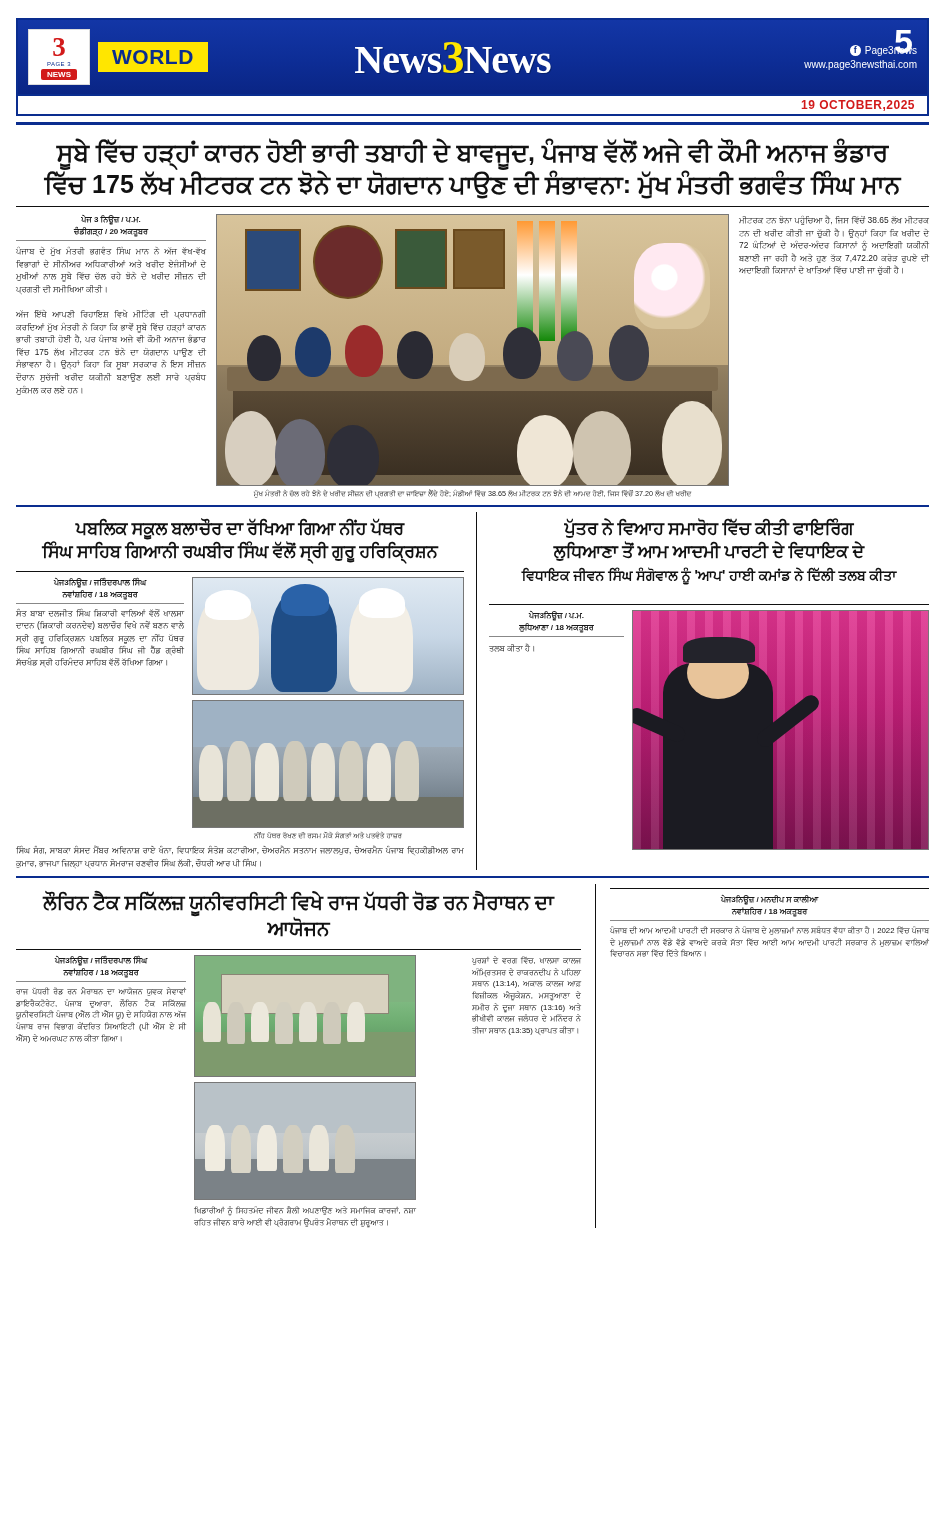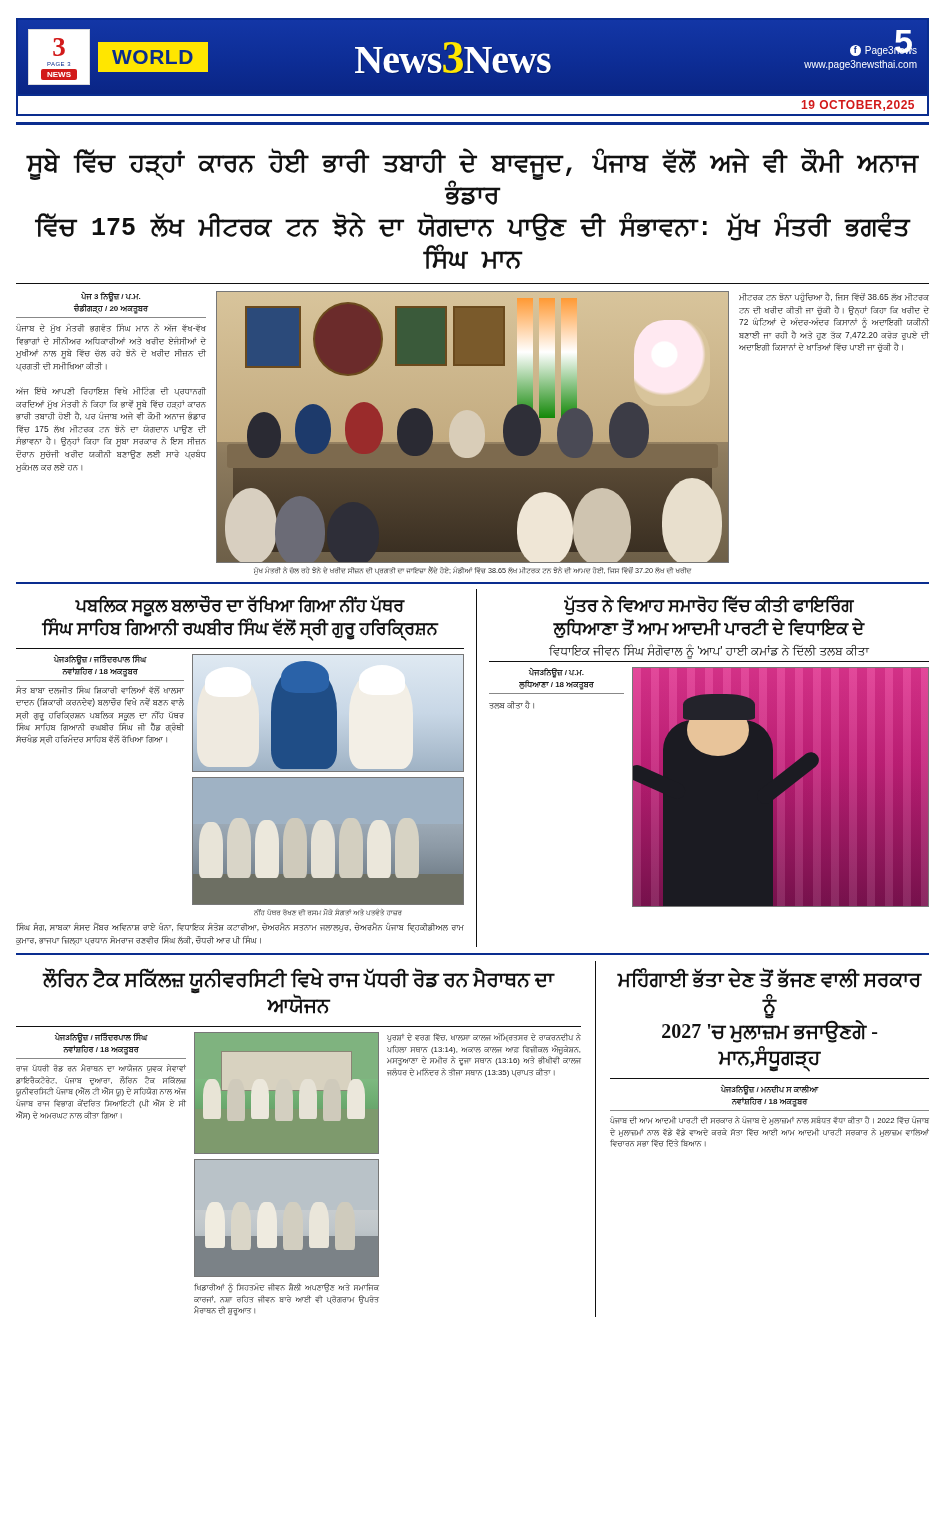--- a/index.html
+++ b/index.html
@@ -78,26 +78,26 @@
     border:2px solid #0a2d8f; border-top:none;
     height:20px; display:flex; align-items:center; justify-content:flex-end;
     padding-right:12px;
   }
   .datebar span { font-size:12px; font-weight:bold; color:#d21a1a; letter-spacing:.5px; }
 
   
   .rule-th { border-top:3px solid #0a2d8f; margin-top:6px; }
   .lead-headline {
     text-align:center;
-    font-family:Liberation Mono, monospace;
+    font-family:Liberation Sans, sans-serif;
     font-weight:bold;
     font-size:25px;
     line-height:1.28;
     color:#111;
-    padding:24px 4px 6px 4px;
+    padding:11px 4px 6px 4px;
   }
   .rule-thin { border-bottom:1.5px solid #111; }
 
   
   .cols3 { display:flex; gap:10px; margin-top:7px; }
   .col { font-size:8.4px; line-height:1.5; text-align:justify; color:#1a1a1a; }
   .col.narrow { width:190px; }
   .col.mid { flex:1; }
   .byline {
     text-align:center; font-size:8px; font-weight:bold; color:#1a1a1a;
@@ -123,22 +123,22 @@
 
   
   .sec-head {
     font-family:"Liberation Serif", serif;
     font-weight:bold; text-align:center; color:#111;
     line-height:1.3;
   }
   .sec-head.h2 { font-size:17.5px; padding:5px 2px 4px 2px; }
   .sec-head.h3 { font-size:20px; padding:5px 2px 4px 2px; }
   .subhead {
-    text-align:center; font-size:12px; font-weight:normal; color:#111;
-    border-bottom:1px solid #111; padding-bottom:3px; margin-bottom:4px;
+    text-align:center; font-size:14px; font-weight:bold; color:#111;
+    border-bottom:1px solid #111; padding-bottom:20px; margin-bottom:4px;
   }
   .hr-dbl { border-top:2.5px solid #0a2d8f; margin:6px 0 0 0; }
   .hr-1 { border-top:1px solid #111; margin:4px 0 0 0; }
 
   .two-pane { display:flex; gap:12px; margin-top:5px; }
   .pane { flex:1; }
   .pane .inner-cols { display:flex; gap:8px; margin-top:5px; }
   .pane .ic { font-size:8.2px; line-height:1.5; text-align:justify; }
 
   .divider-v {
@@ -350,21 +350,21 @@
       <div class="sec-head h3">ਲੌਰਿਨ ਟੈਕ ਸਕਿੱਲਜ਼ ਯੂਨੀਵਰਸਿਟੀ ਵਿਖੇ ਰਾਜ ਪੱਧਰੀ ਰੋਡ ਰਨ ਮੈਰਾਥਨ ਦਾ ਆਯੋਜਨ</div>
       <div class="hr-1"></div>
       <div class="inner-cols" style="display:flex;gap:8px;margin-top:5px;">
         <div class="sml" style="width:170px;">
           <div class="byline">
             <span class="b1">ਪੇਜ3ਨਿਊਜ਼ / ਜਤਿੰਦਰਪਾਲ ਸਿੰਘ</span>
             <span class="b2">ਨਵਾਂਸ਼ਹਿਰ / 18 ਅਕਤੂਬਰ</span>
           </div>
           <div>ਰਾਜ ਪੱਧਰੀ ਰੋਡ ਰਨ ਮੈਰਾਥਨ ਦਾ ਆਯੋਜਨ ਯੁਵਕ ਸੇਵਾਵਾਂ ਡਾਇਰੈਕਟੋਰੇਟ, ਪੰਜਾਬ ਦੁਆਰਾ, ਲੌਰਿਨ ਟੈਕ ਸਕਿੱਲਜ਼ ਯੂਨੀਵਰਸਿਟੀ ਪੰਜਾਬ (ਐੱਲ ਟੀ ਐੱਸ ਯੂ) ਦੇ ਸਹਿਯੋਗ ਨਾਲ ਅੱਜ ਪੰਜਾਬ ਰਾਜ ਵਿਭਾਗ ਕੇਂਦਰਿਤ ਸਿਆਇਟੀ (ਪੀ ਐੱਸ ਏ ਸੀ ਐੱਸ) ਦੇ ਅਮਰਘਟ ਨਾਲ ਕੀਤਾ ਗਿਆ।</div>
         </div>
-        <div class="sml" style="width:185px;">
+        <div class="sml" style="width:222px;">
           <div class="photo p-school">
             <div class="photo-inner">
               <div style="position:absolute;left:0;top:0;right:0;height:46px;background:#7fb37f;"></div>
               <div style="position:absolute;left:26px;top:18px;right:26px;height:40px;background:#d8d2c0;border:1px solid #8a8575;"></div>
               <div style="position:absolute;left:0;bottom:0;right:0;height:44px;background:#7e9a6d;"></div>
               <div style="position:absolute;left:8px;bottom:34px;width:18px;height:40px;background:#e8e4d6;border-radius:40% 40% 10% 10%;"></div>
               <div style="position:absolute;left:32px;bottom:32px;width:18px;height:42px;background:#cfcabb;border-radius:40% 40% 10% 10%;"></div>
               <div style="position:absolute;left:56px;bottom:34px;width:18px;height:40px;background:#ece8dc;border-radius:40% 40% 10% 10%;"></div>
               <div style="position:absolute;left:80px;bottom:32px;width:18px;height:42px;background:#d3cfc0;border-radius:40% 40% 10% 10%;"></div>
               <div style="position:absolute;left:104px;bottom:34px;width:18px;height:40px;background:#e6e2d6;border-radius:40% 40% 10% 10%;"></div>
@@ -379,33 +379,29 @@
               <div style="position:absolute;left:10px;bottom:28px;width:20px;height:46px;background:#f0ece0;border-radius:40% 40% 10% 10%;"></div>
               <div style="position:absolute;left:36px;bottom:26px;width:20px;height:48px;background:#dad6c8;border-radius:40% 40% 10% 10%;"></div>
               <div style="position:absolute;left:62px;bottom:28px;width:20px;height:46px;background:#efebe0;border-radius:40% 40% 10% 10%;"></div>
               <div style="position:absolute;left:88px;bottom:26px;width:20px;height:48px;background:#d2cec0;border-radius:40% 40% 10% 10%;"></div>
               <div style="position:absolute;left:114px;bottom:28px;width:20px;height:46px;background:#eae6da;border-radius:40% 40% 10% 10%;"></div>
               <div style="position:absolute;left:140px;bottom:26px;width:20px;height:48px;background:#cfcbbd;border-radius:40% 40% 10% 10%;"></div>
             </div>
           </div>
           <div class="sml" style="margin-top:5px;">ਖਿਡਾਰੀਆਂ ਨੂੰ ਸਿਹਤਮੰਦ ਜੀਵਨ ਸ਼ੈਲੀ ਅਪਣਾਉਣ ਅਤੇ ਸਮਾਜਿਕ ਕਾਰਜਾਂ, ਨਸ਼ਾ ਰਹਿਤ ਜੀਵਨ ਬਾਰੇ ਆਈ ਵੀ ਪ੍ਰੋਗਰਾਮ ਉਪਰੰਤ ਮੈਰਾਥਨ ਦੀ ਸ਼ੁਰੂਆਤ।</div>
         </div>
-        <div class="sml" style="flex:1;">
+        <div class="sml" style="flex:1;margin-left:48px;">
           <div>ਪੁਰਸ਼ਾਂ ਦੇ ਵਰਗ ਵਿੱਚ, ਖਾਲਸਾ ਕਾਲਜ ਅੰਮ੍ਰਿਤਸਰ ਦੇ ਰਾਕਰਨਦੀਪ ਨੇ ਪਹਿਲਾ ਸਥਾਨ (13:14), ਅਕਾਲ ਕਾਲਜ ਆਫ਼ ਫਿਜ਼ੀਕਲ ਐਜੂਕੇਸ਼ਨ, ਮਸਤੂਆਣਾ ਦੇ ਸਮੀਰ ਨੇ ਦੂਜਾ ਸਥਾਨ (13:16) ਅਤੇ ਭੀਖੀਵੀ ਕਾਲਜ ਜਲੰਧਰ ਦੇ ਮਨਿੰਦਰ ਨੇ ਤੀਜਾ ਸਥਾਨ (13:35) ਪ੍ਰਾਪਤ ਕੀਤਾ।</div>
         </div>
       </div>
     </div>
 
     <div class="divider-v"></div>
 
     <div style="flex:1;">
-      <div class="sec-head h3">
-        <div>ਮਹਿੰਗਾਈ ਭੱਤਾ ਦੇਣ ਤੋਂ ਭੱਜਣ ਵਾਲੀ ਸਰਕਾਰ ਨੂੰ</div>
-        <div>2027 'ਚ ਮੁਲਾਜ਼ਮ ਭਜਾਉਣਗੇ - ਮਾਨ,ਸੰਧੂਗੜ੍ਹ</div>
-      </div>
       <div class="hr-1"></div>
       <div class="byline" style="margin-top:5px;">
         <span class="b1">ਪੇਜ3ਨਿਊਜ਼ / ਮਨਦੀਪ ਸ ਕਾਲੀਆ</span>
         <span class="b2">ਨਵਾਂਸ਼ਹਿਰ / 18 ਅਕਤੂਬਰ</span>
       </div>
       <div class="sml">ਪੰਜਾਬ ਦੀ ਆਮ ਆਦਮੀ ਪਾਰਟੀ ਦੀ ਸਰਕਾਰ ਨੇ ਪੰਜਾਬ ਦੇ ਮੁਲਾਜ਼ਮਾਂ ਨਾਲ ਸਬੰਧਤ ਵੱਧਾ ਕੀਤਾ ਹੈ। 2022 ਵਿੱਚ ਪੰਜਾਬ ਦੇ ਮੁਲਾਜ਼ਮਾਂ ਨਾਲ ਵੱਡੇ ਵੱਡੇ ਵਾਅਦੇ ਕਰਕੇ ਸੱਤਾ ਵਿੱਚ ਆਈ ਆਮ ਆਦਮੀ ਪਾਰਟੀ ਸਰਕਾਰ ਨੇ ਮੁਲਾਜ਼ਮ ਵਾਲਿਆਂ ਵਿਚਾਰਨ ਸਭਾ ਵਿੱਚ ਦਿੱਤੇ ਬਿਆਨ।</div>
     </div>
   </div>
 
 </div>

